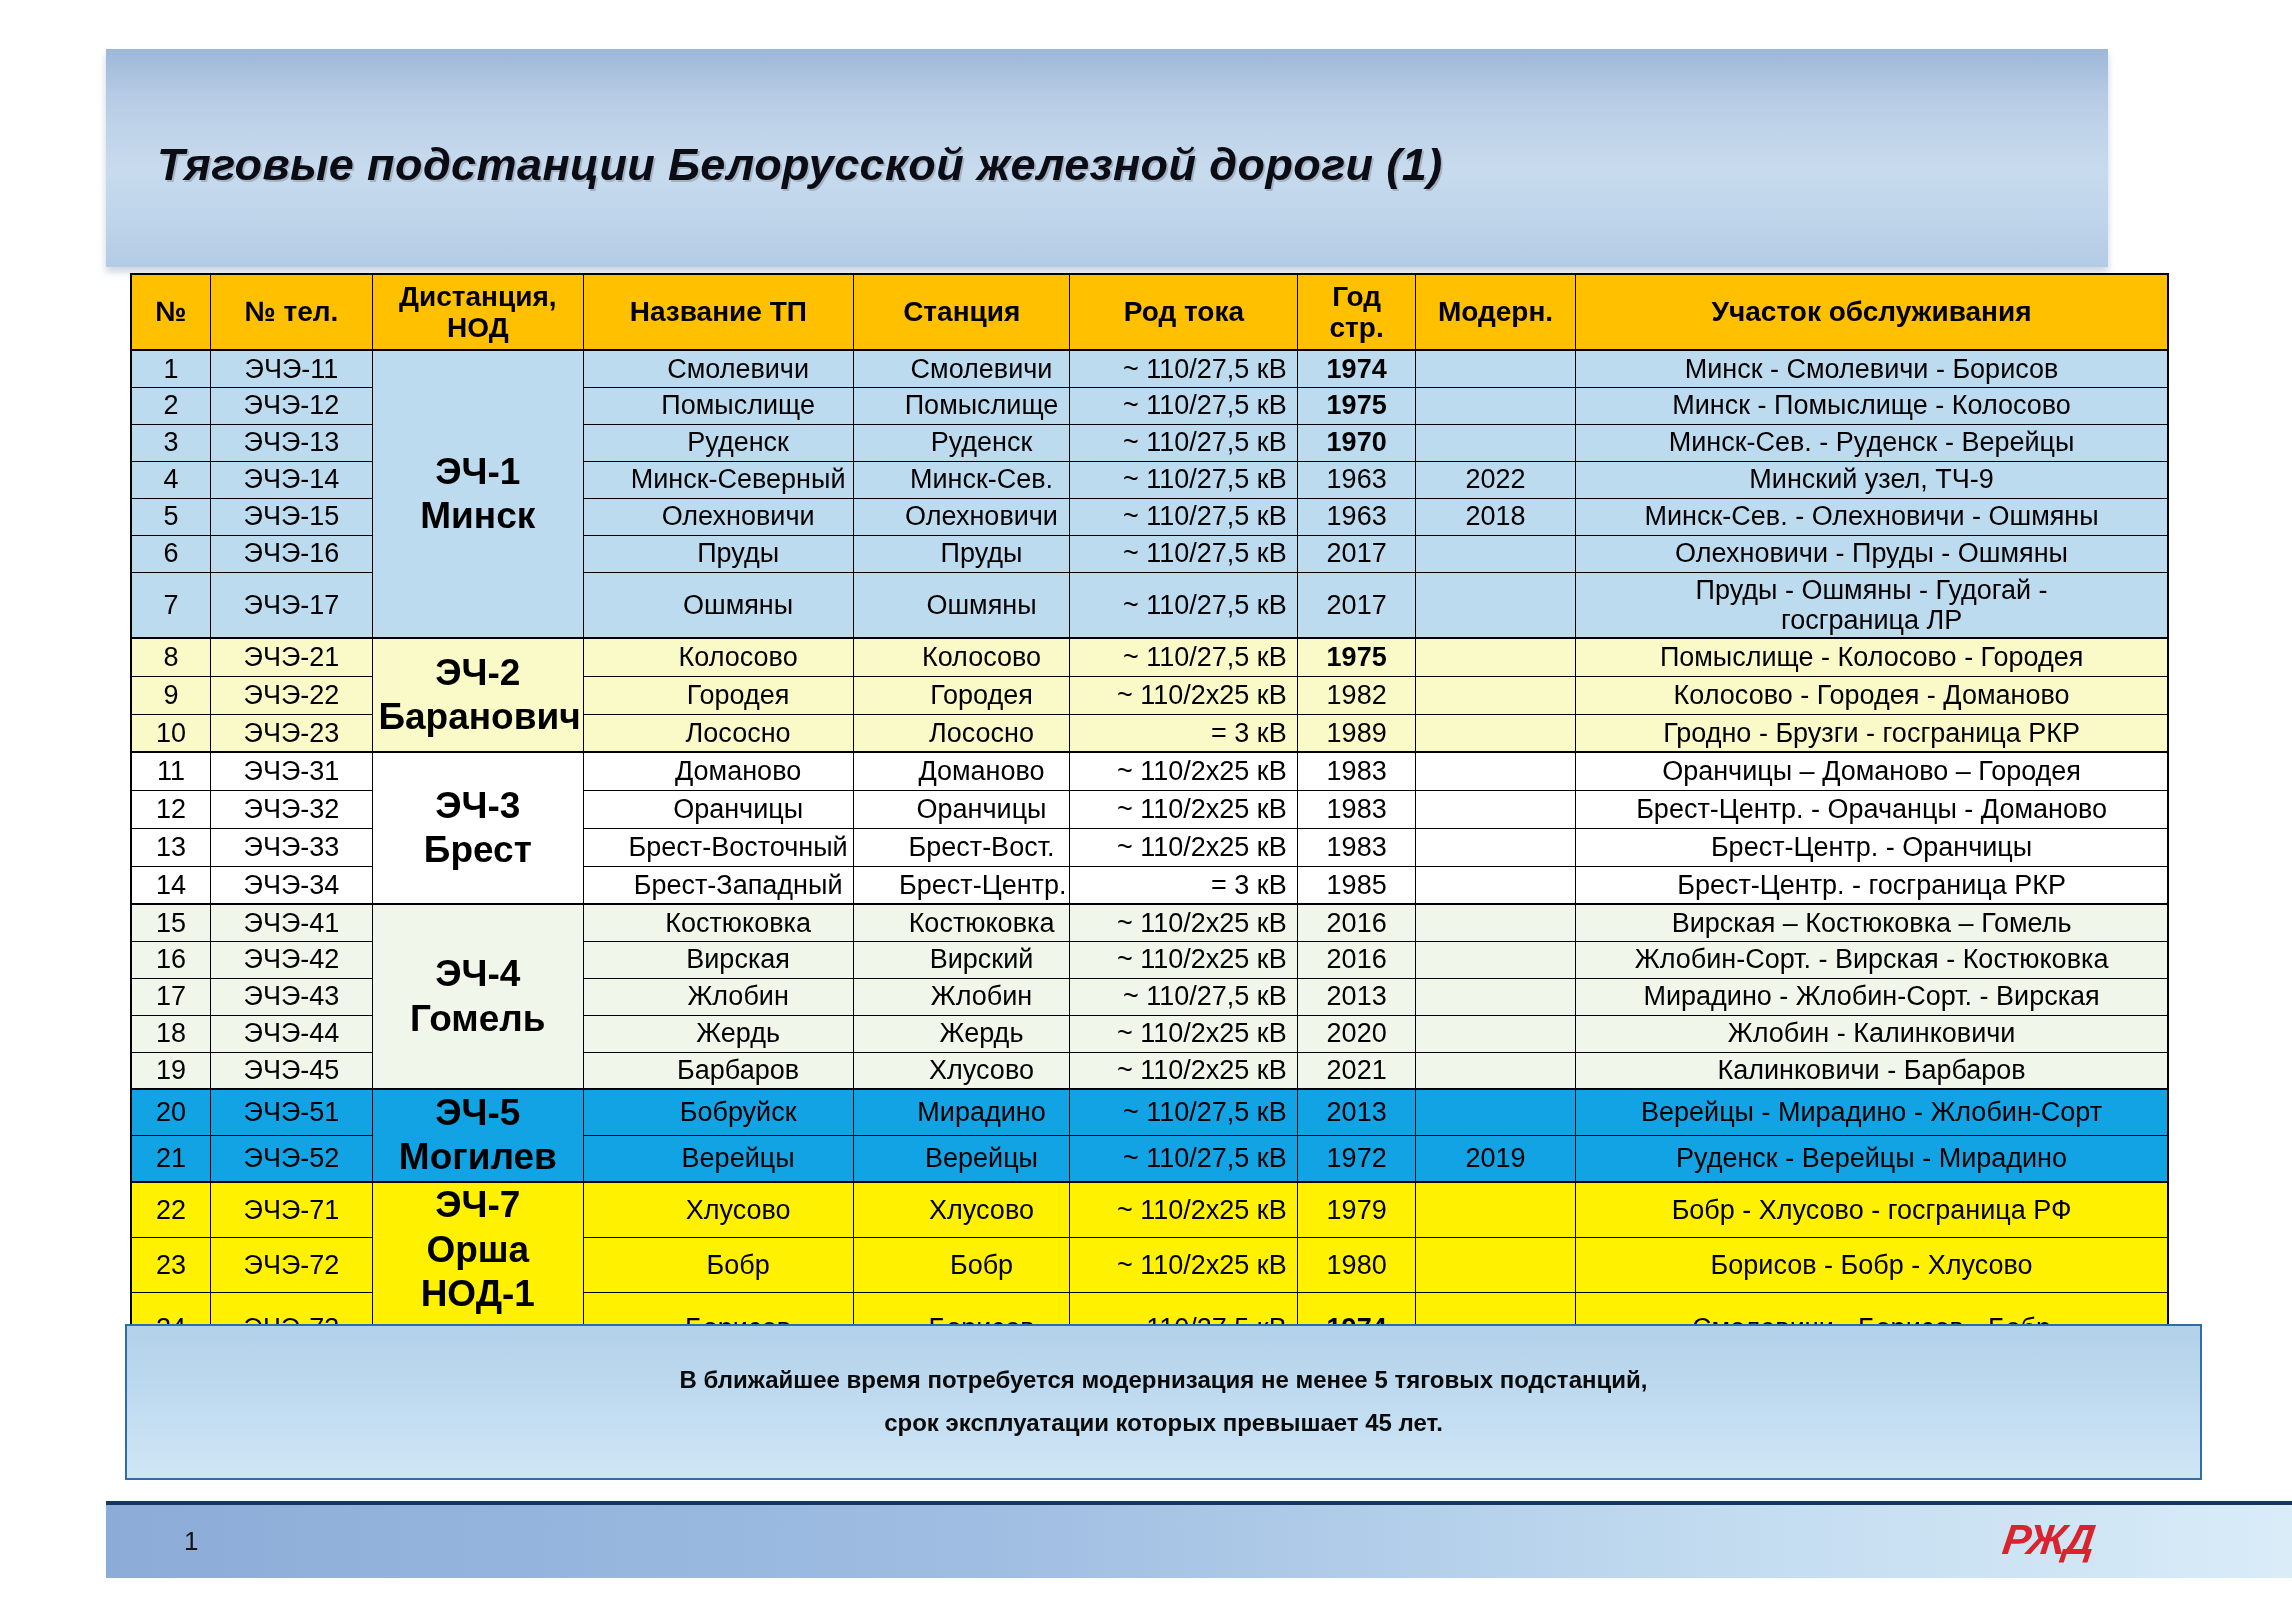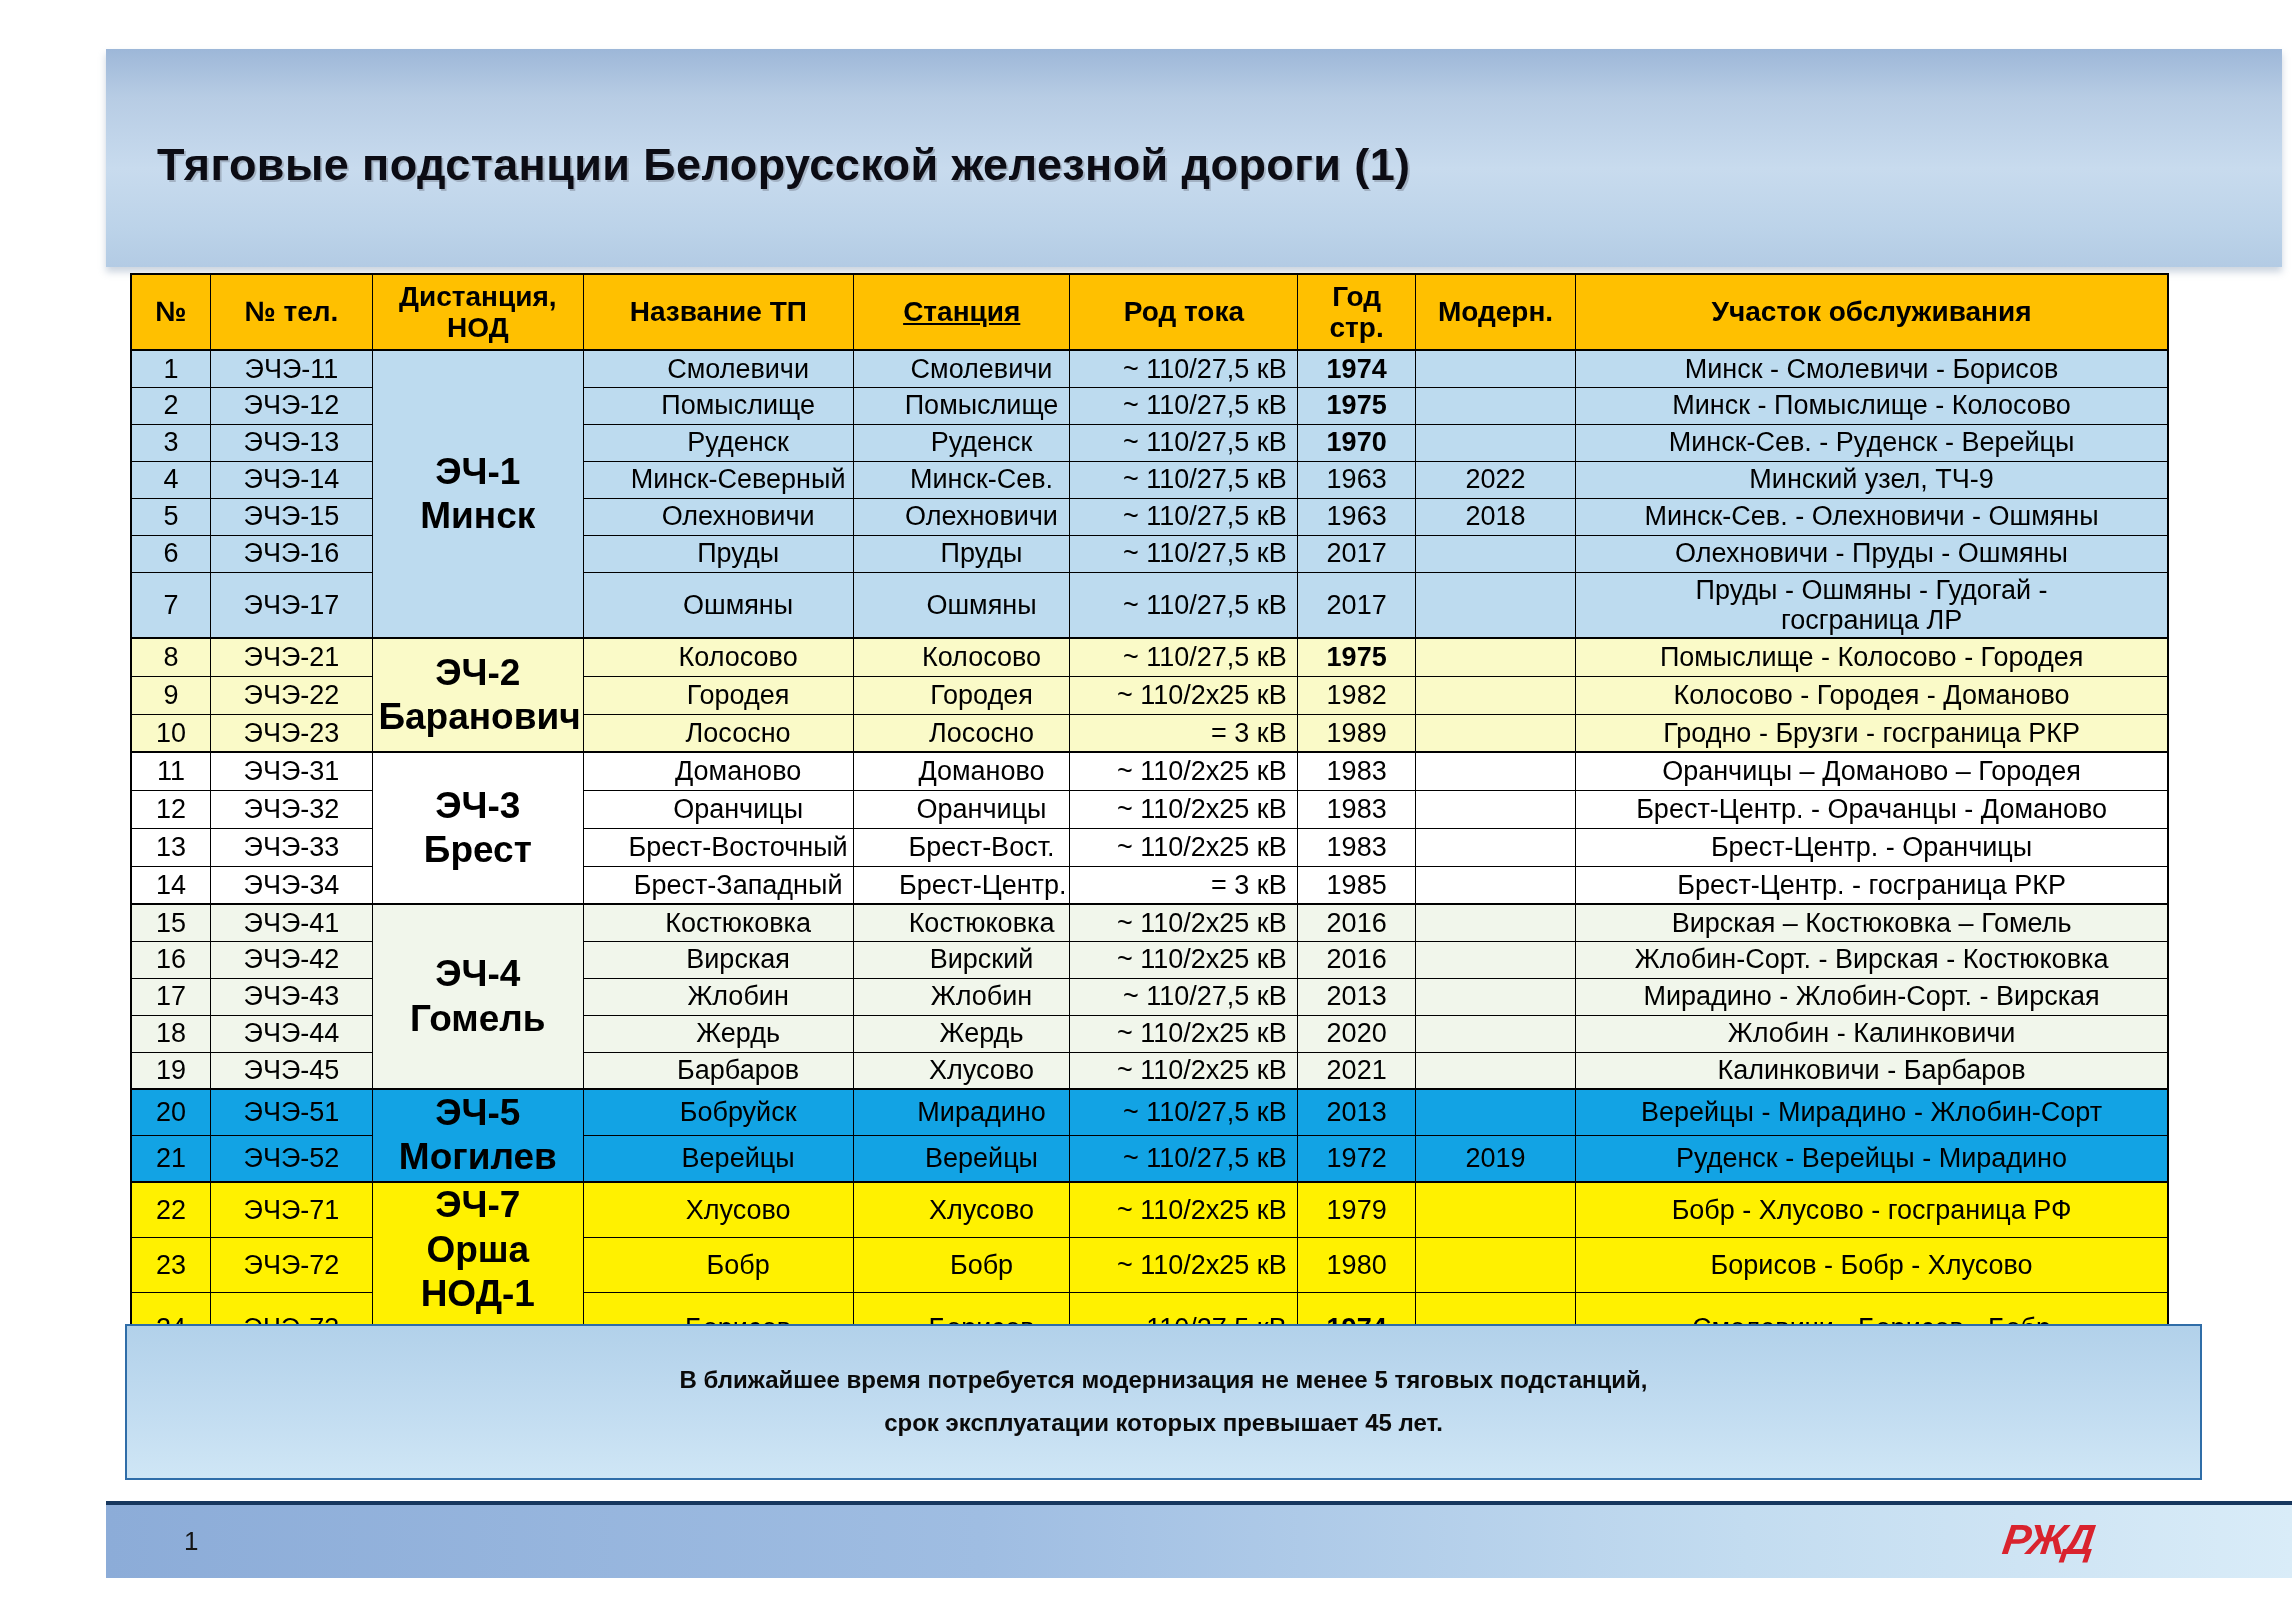--- a/index.html
+++ b/index.html
@@ -6,23 +6,24 @@
   body {
     width:2293px; height:1621px;
     background:#ffffff;
     font-family:"Liberation Sans", sans-serif;
     color:#000;
     position:relative;
     overflow:hidden;
   }
   
   .title-band {
-    position:absolute; left:106px; top:49px; width:2176px; height:218px;
+    position:absolute; left:106px; top:49px; width:2002px; height:218px;
     background:linear-gradient(180deg,#9db7d8 0%,#b7cce4 22%,#c8dbee 55%,#bcd3e9 82%,#b3cbe4 100%);
     box-shadow:0 4.5px 7.2px rgba(140,160,185,0.45);
+    font-style:italic;
   }
   .title-band h1 {
     margin:0; padding:90px 0 0 51px;
     font-size:45px; font-weight:700; color:#0c0c14;
     letter-spacing:0.4px;
     text-shadow:1.8px 1.8px 0 rgba(60,60,70,0.25);
   }
   
   .table-wrap { position:absolute; left:130px; top:273px; width:2039px; }
   table {
@@ -84,21 +85,21 @@
 
 <div class="table-wrap">
   <table id="tbl">
     <thead>
       <tr id="header-row">
           <th style="width: 3.5%;">№</th>
           <th style="width: 7.8%;">№ тел.</th>
           <th style="width: 10.3%;">Дистанция,
 НОД</th>
           <th style="width: 13.4%;">Название ТП</th>
-          <th style="width: 10.6%; text-decoration: underline;">Станция</th>
+          <th style="width: 10.6%;">Станция</th>
           <th style="width: 11.2%;">Род тока</th>
           <th style="width: 5.5%;">Год
 стр.</th>
           <th style="width: 7.7%;">Модерн.</th>
           <th style="width: 30%;">Участок обслуживания</th>
         </tr>
     </thead>
     <tbody id="table-body">
         <tr class="group-start" style="background-color: rgb(189, 219, 239); height: 37px;">
           <td class="c-num">1</td>

